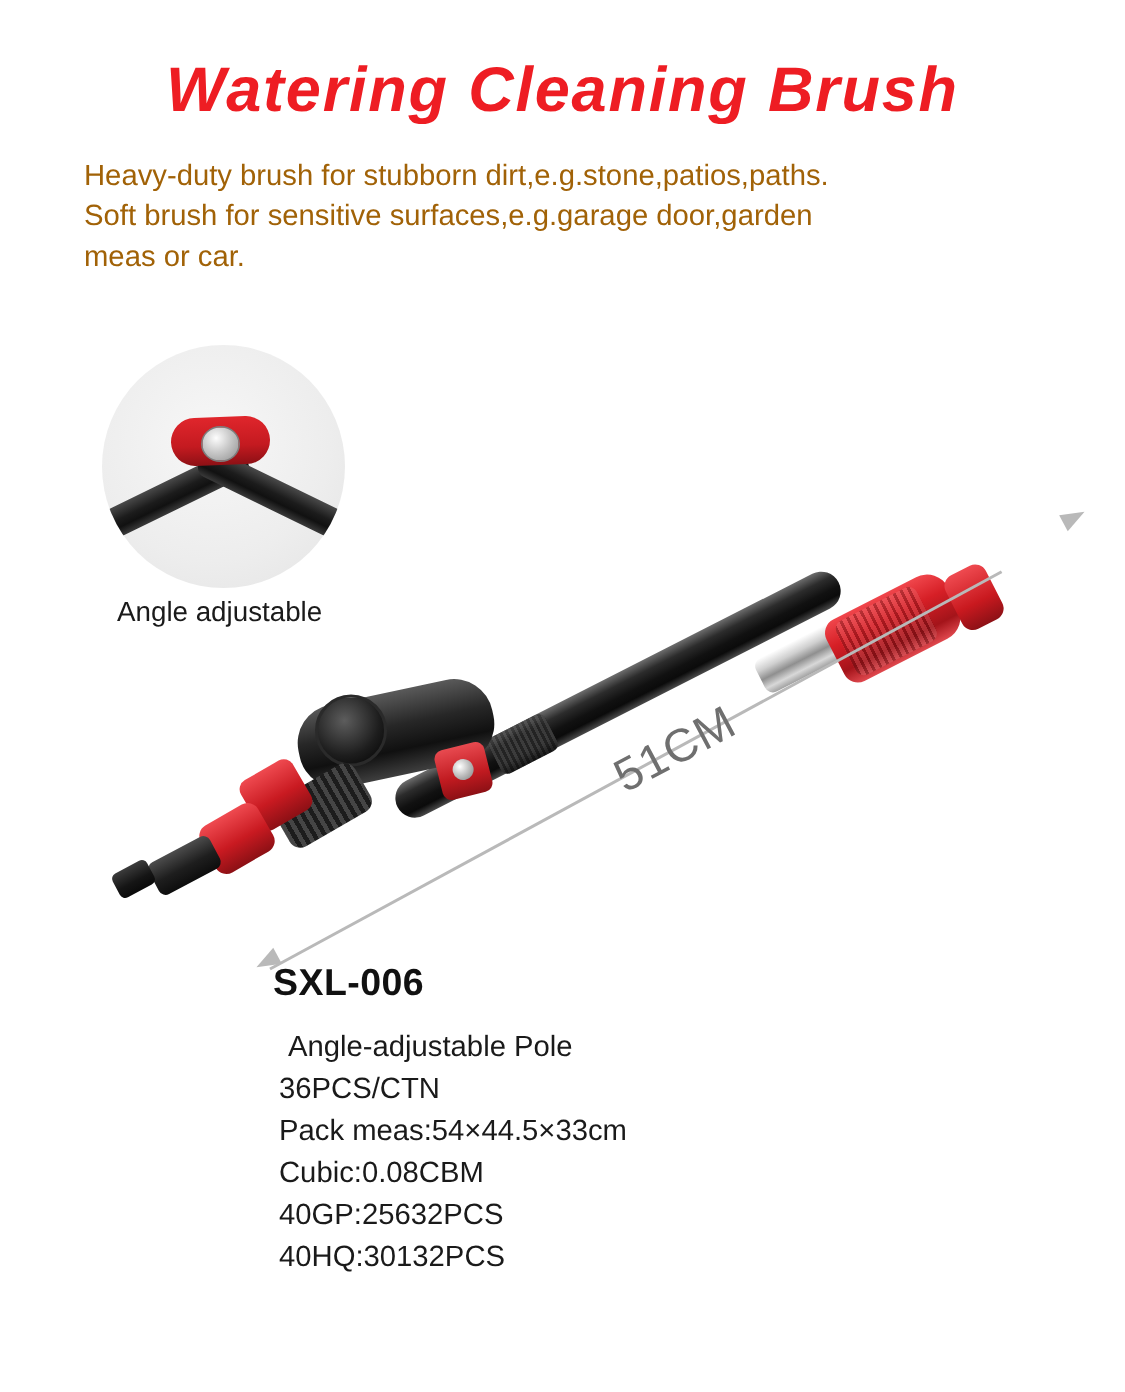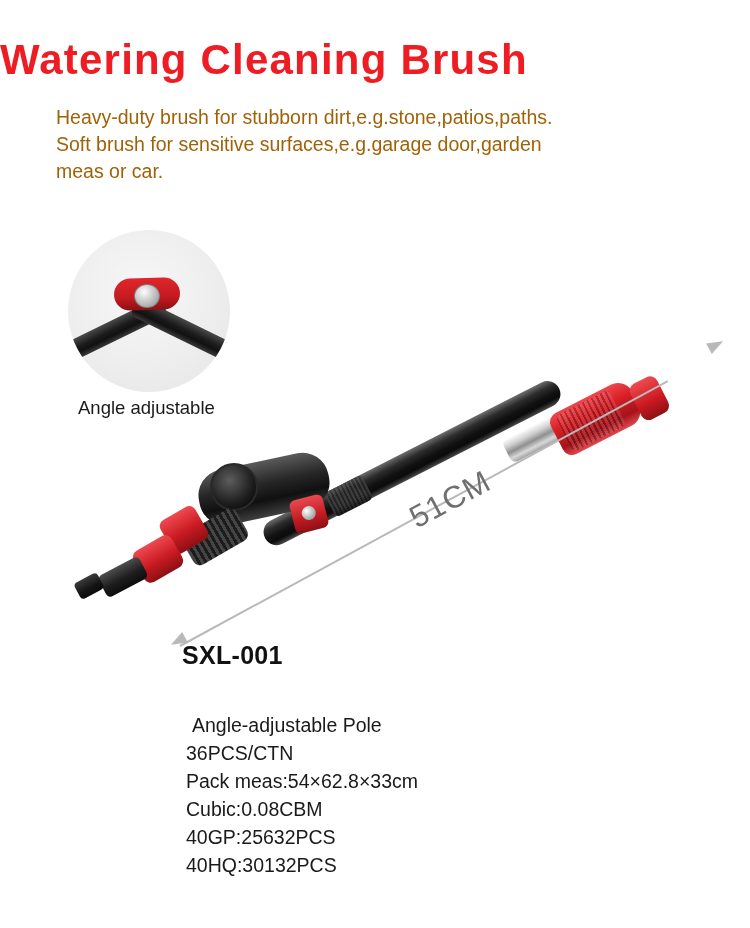--- a/index.html
+++ b/index.html
@@ -15,27 +15,28 @@
     font-family: "Liberation Sans", sans-serif;
     color: #1a1a1a;
   }
 
   
   .title {
     position: absolute;
     left: 0;
     top: 38px;
     width: 750px;
-    text-align: left;
+    text-align: center;
     font-size: 42px;
     font-weight: bold;
     letter-spacing: 1.2px;
     color: #ee1d23;
     line-height: 1.05;
     white-space: nowrap;
+    font-style: italic;
   }
   .subtitle {
     position: absolute;
     left: 56px;
     top: 104px;
     width: 640px;
     font-size: 19.5px;
     line-height: 27px;
     color: #a16207;
   }
@@ -334,21 +335,20 @@
     color: #111;
     letter-spacing: .3px;
   }
   .spec-list {
     position: absolute;
     left: 186px;
     top: 684px;
     font-size: 19.5px;
     line-height: 28px;
     color: #1a1a1a;
-    margin-top: 27px;
   }
   .spec-list .first-line { padding-left: 6px; }
 </style>
 </head>
 <body>
 
 <div class="title">Watering Cleaning Brush</div>
 
 <div class="subtitle">
   <div>Heavy-duty brush for stubborn dirt,e.g.stone,patios,paths.</div>
@@ -383,22 +383,22 @@
     <div class="connector"></div>
     <div class="connector-tip"></div>
 
     <div class="dim-line"></div>
     <div class="arrow-head arrow-left"></div>
     <div class="arrow-head arrow-right"></div>
     <div class="dim-label">51CM</div>
   </div>
 </div>
 
-<div class="spec-model">SXL-001</div>
+<div class="spec-model">SXL-006</div>
 
 <div class="spec-list">
   <div class="first-line">Angle-adjustable Pole</div>
   <div>36PCS/CTN</div>
-  <div>Pack meas:54×62.8×33cm</div>
+  <div>Pack meas:54×44.5×33cm</div>
   <div>Cubic:0.08CBM</div>
   <div>40GP:25632PCS</div>
   <div>40HQ:30132PCS</div>
 </div>
 
 </body></html>

